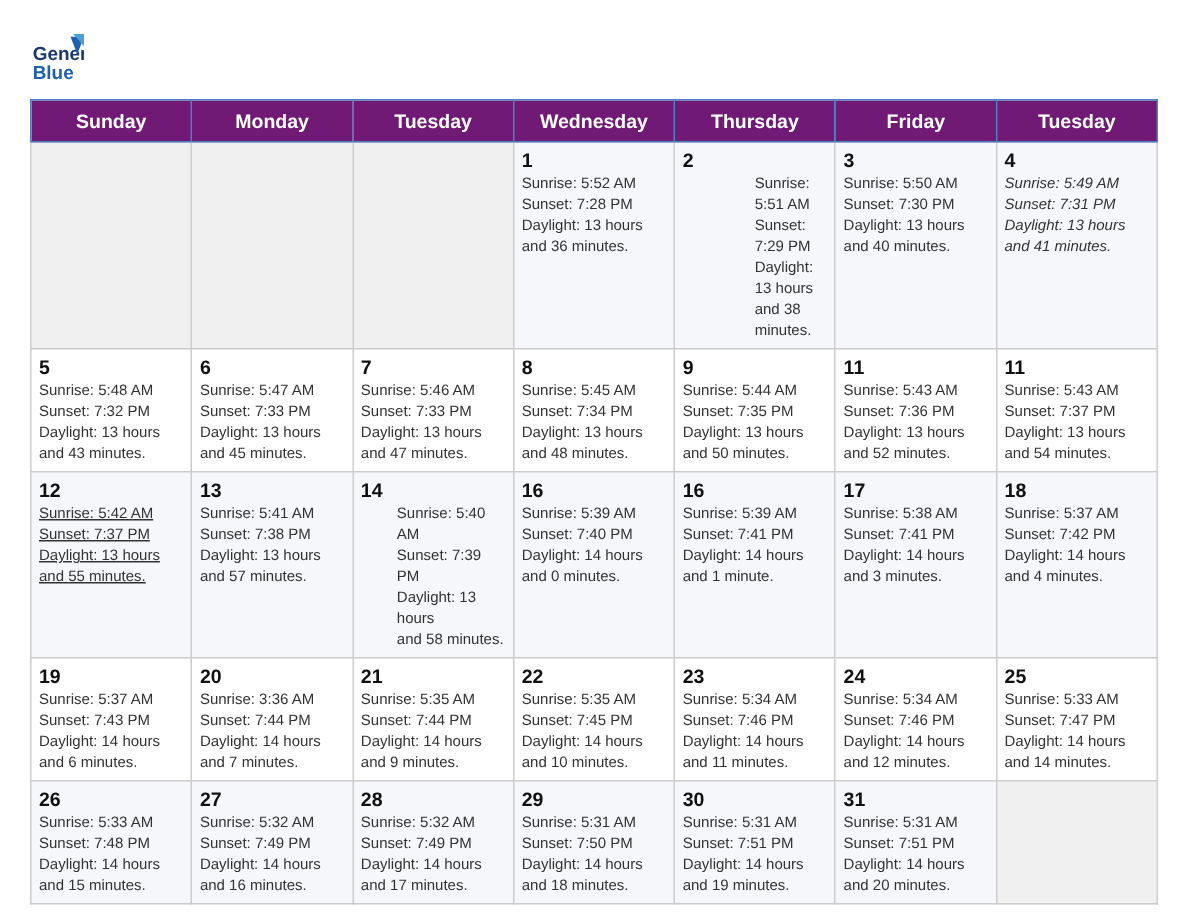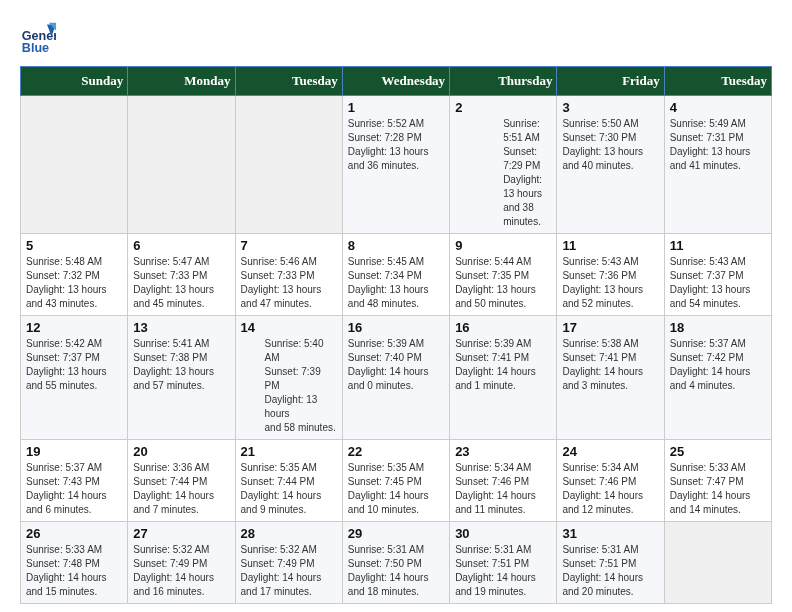--- a/index.html
+++ b/index.html
@@ -36,28 +36,27 @@
     .subtitle {
       font-size: 16px;
       color: #333;
     }
     table {
       width: 100%;
       border-collapse: collapse;
       table-layout: fixed;
     }
     thead tr th {
-      background: #14532d;
+      background: #701a75;
       color: #fff;
       font-size: 13px;
       font-weight: bold;
       padding: 6px 4px;
-      text-align: right;
+      text-align: center;
       border: 1px solid #4a80c8;
-      font-family: Liberation Serif, serif;
     }
     tbody tr td {
       border: 1px solid #ccc;
       vertical-align: top;
       padding: 4px 5px;
       font-size: 10.5px;
       color: #222;
       height: 80px;
       background: #fff;
     }
@@ -138,21 +137,21 @@
         </td>
         <td>
           <span class="day-num">3</span>
           <div class="day-info" style="white-space: pre-line;">Sunrise: 5:50 AM
 Sunset: 7:30 PM
 Daylight: 13 hours
 and 40 minutes.</div>
         </td>
         <td>
           <span class="day-num">4</span>
-          <div class="day-info" style="white-space: pre-line;">Sunrise: 5:49 AM
+          <div class="day-info" style="white-space: pre-line; font-style: italic;">Sunrise: 5:49 AM
 Sunset: 7:31 PM
 Daylight: 13 hours
 and 41 minutes.</div>
         </td>
       </tr>
       <tr>
         <td>
           <span class="day-num">5</span>
           <div class="day-info" style="white-space: pre-line;">Sunrise: 5:48 AM
 Sunset: 7:32 PM
@@ -198,21 +197,21 @@
           <span class="day-num">11</span>
           <div class="day-info" style="white-space: pre-line;">Sunrise: 5:43 AM
 Sunset: 7:37 PM
 Daylight: 13 hours
 and 54 minutes.</div>
         </td>
       </tr>
       <tr>
         <td>
           <span class="day-num">12</span>
-          <div class="day-info" style="white-space: pre-line;">Sunrise: 5:42 AM
+          <div class="day-info" style="white-space: pre-line; text-decoration: underline;">Sunrise: 5:42 AM
 Sunset: 7:37 PM
 Daylight: 13 hours
 and 55 minutes.</div>
         </td>
         <td>
           <span class="day-num">13</span>
           <div class="day-info" style="white-space: pre-line;">Sunrise: 5:41 AM
 Sunset: 7:38 PM
 Daylight: 13 hours
 and 57 minutes.</div>

